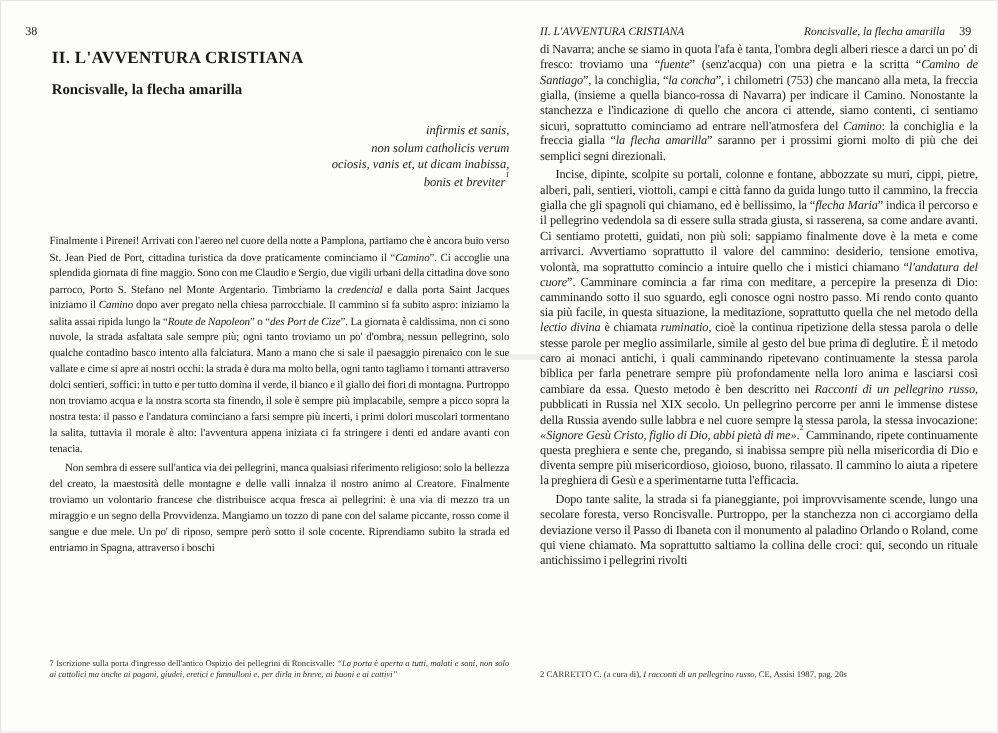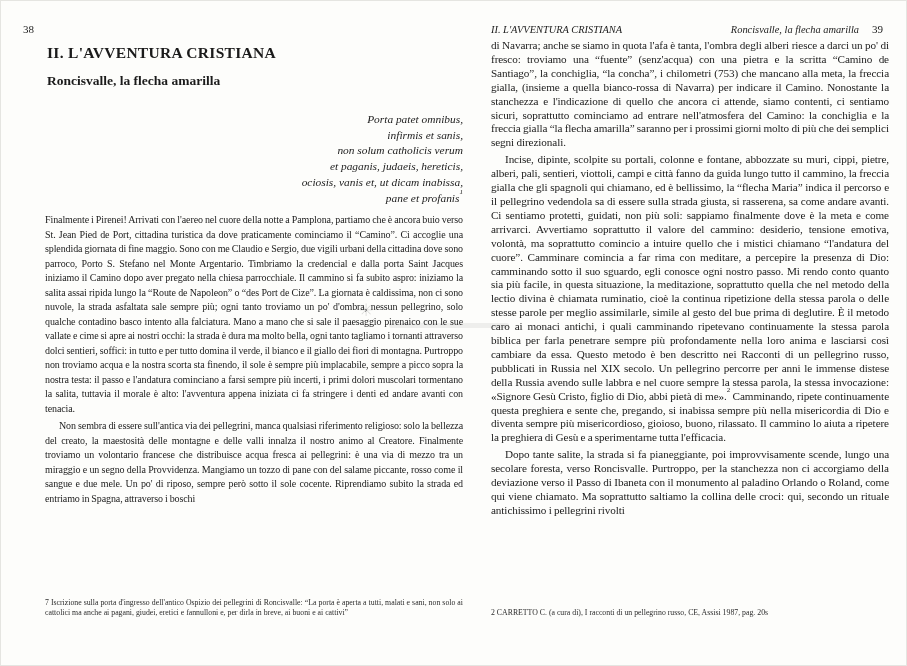--- a/index.html
+++ b/index.html
@@ -22,21 +22,21 @@
   .body-text p{margin:0 0 3px 0;}
   .body-text p.indent{text-indent:14px;}
   .footnote{font-size:7.8px;line-height:9.6px;text-align:justify;color:#2b2b2b;
     letter-spacing:0;word-spacing:0;}
   .lp-footnote{left:44px;top:597px;width:418px;}
   .rp-footnote{left:490px;top:607px;width:398px;}
   .rp-header{left:490px;top:23px;width:368px;display:flex;justify-content:space-between;
     font-style:italic;font-size:10.4px;}
   .pg-num-left{left:22px;top:22px;}
   .pg-num-right{left:871px;top:22px;}
-  .it{}
+  .it{font-style:italic;}
   sup{font-size:.62em;line-height:0;position:relative;top:-0.45em;}
   .watermark{left:358px;top:299px;display:flex;flex-direction:column;pointer-events:none;
     font-family:"Liberation Sans","DejaVu Sans",sans-serif;}
   .wm-row{display:flex;align-items:center;gap:4px;}
   .wm-icon{font-size:17px;color:rgba(60,60,60,.18);}
   .wm-text{font-size:22px;font-weight:bold;letter-spacing:.5px;color:rgba(60,60,60,.17);
     text-shadow:0 0 1px rgba(120,120,120,.12);}
   .wm-bar{margin:2px 0 0 30px;width:120px;height:5px;border-radius:3px;
     background:rgba(60,60,60,.08);}
 </style>
@@ -45,26 +45,24 @@
 
 <div class="spread">
 
   <div class="abs pg-num pg-num-left">38</div>
 
   <div class="abs lp-title">II. L'AVVENTURA CRISTIANA</div>
 
   <div class="abs lp-subtitle">Roncisvalle, la flecha amarilla</div>
 
   <div class="abs lp-epigraph">
-    <div>Porta patet omnibus,</div>
     <div>infirmis et sanis,</div>
     <div>non solum catholicis verum</div>
-    <div>et paganis, judaeis, hereticis,</div>
     <div>ociosis, vanis et, ut dicam inabissa,</div>
-    <div><span>pane et profanis</span><sup>1</sup></div>
+    <div><span>bonis et breviter</span><sup>1</sup></div>
   </div>
 
   <div class="abs lp-body body-text">
     <p><span>Finalmente i Pirenei! Arrivati con l'aereo nel cuore della notte a Pamplona, partiamo che è ancora buio verso St. Jean Pied de Port, cittadina turistica da dove praticamente cominciamo il “</span><span class="it">Camino</span><span>”. Ci accoglie una splendida giornata di fine maggio. Sono con me Claudio e Sergio, due vigili urbani della cittadina dove sono parroco, Porto S. Stefano nel Monte Argentario. Timbriamo la </span><span class="it">credencial</span><span> e dalla porta Saint Jacques iniziamo il </span><span class="it">Camino</span><span> dopo aver pregato nella chiesa parrocchiale. Il cammino si fa subito aspro: iniziamo la salita assai ripida lungo la “</span><span class="it">Route de Napoleon</span><span>” o “</span><span class="it">des Port de Cize</span><span>”. La giornata è caldissima, non ci sono nuvole, la strada asfaltata sale sempre più; ogni tanto troviamo un po' d'ombra, nessun pellegrino, solo qualche contadino basco intento alla falciatura. Mano a mano che si sale il paesaggio pirenaico con le sue vallate e cime si apre ai nostri occhi: la strada è dura ma molto bella, ogni tanto tagliamo i tornanti attraverso dolci sentieri, soffici: in tutto e per tutto domina il verde, il bianco e il giallo dei fiori di montagna. Purtroppo non troviamo acqua e la nostra scorta sta finendo, il sole è sempre più implacabile, sempre a picco sopra la nostra testa: il passo e l'andatura cominciano a farsi sempre più incerti, i primi dolori muscolari tormentano la salita, tuttavia il morale è alto: l'avventura appena iniziata ci fa stringere i denti ed andare avanti con tenacia.</span></p>
     <p class="indent"><span>Non sembra di essere sull'antica via dei pellegrini, manca qualsiasi riferimento religioso: solo la bellezza del creato, la maestosità delle montagne e delle valli innalza il nostro animo al Creatore. Finalmente troviamo un volontario francese che distribuisce acqua fresca ai pellegrini: è una via di mezzo tra un miraggio e un segno della Provvidenza. Mangiamo un tozzo di pane con del salame piccante, rosso come il sangue e due mele. Un po' di riposo, sempre però sotto il sole cocente. Riprendiamo subito la strada ed entriamo in Spagna, attraverso i boschi</span></p>
   </div>
 
   <div class="abs lp-footnote footnote"><span>7 Iscrizione sulla porta d'ingresso dell'antico Ospizio dei pellegrini di Roncisvalle: </span><span class="it">“La porta è aperta a tutti, malati e sani, non solo ai cattolici ma anche ai pagani, giudei, eretici e fannulloni e, per dirla in breve, ai buoni e ai cattivi”</span></div>
 
   <div class="abs rp-header">

